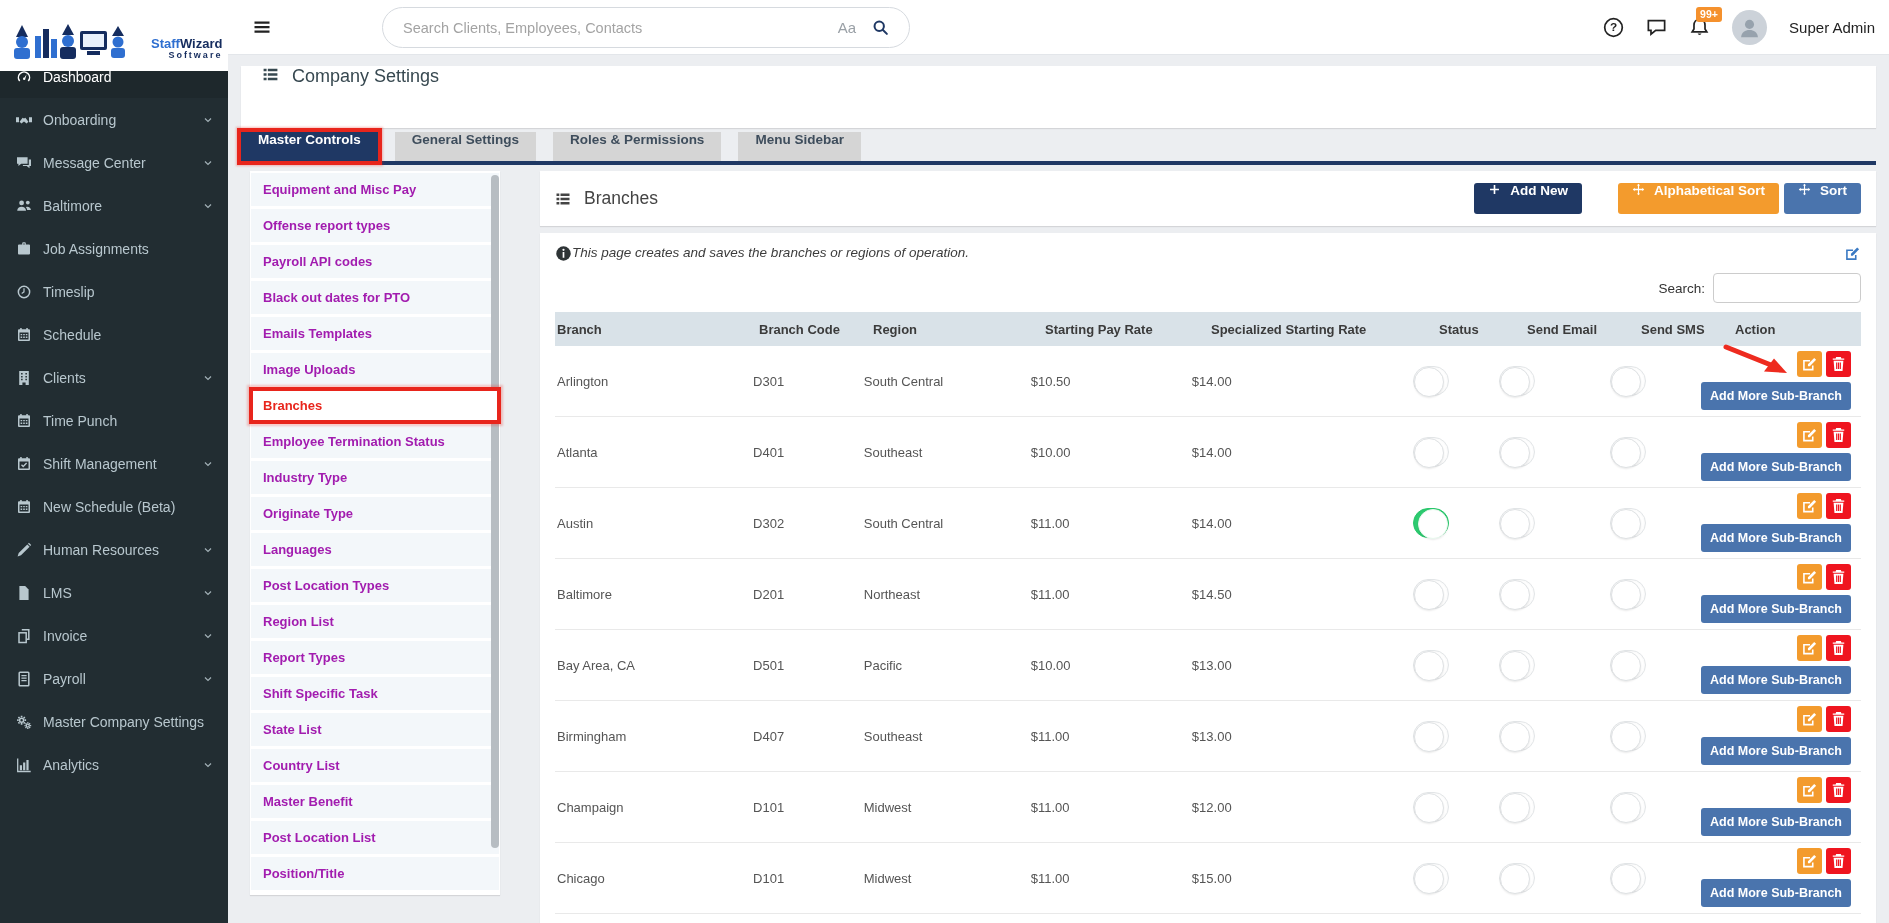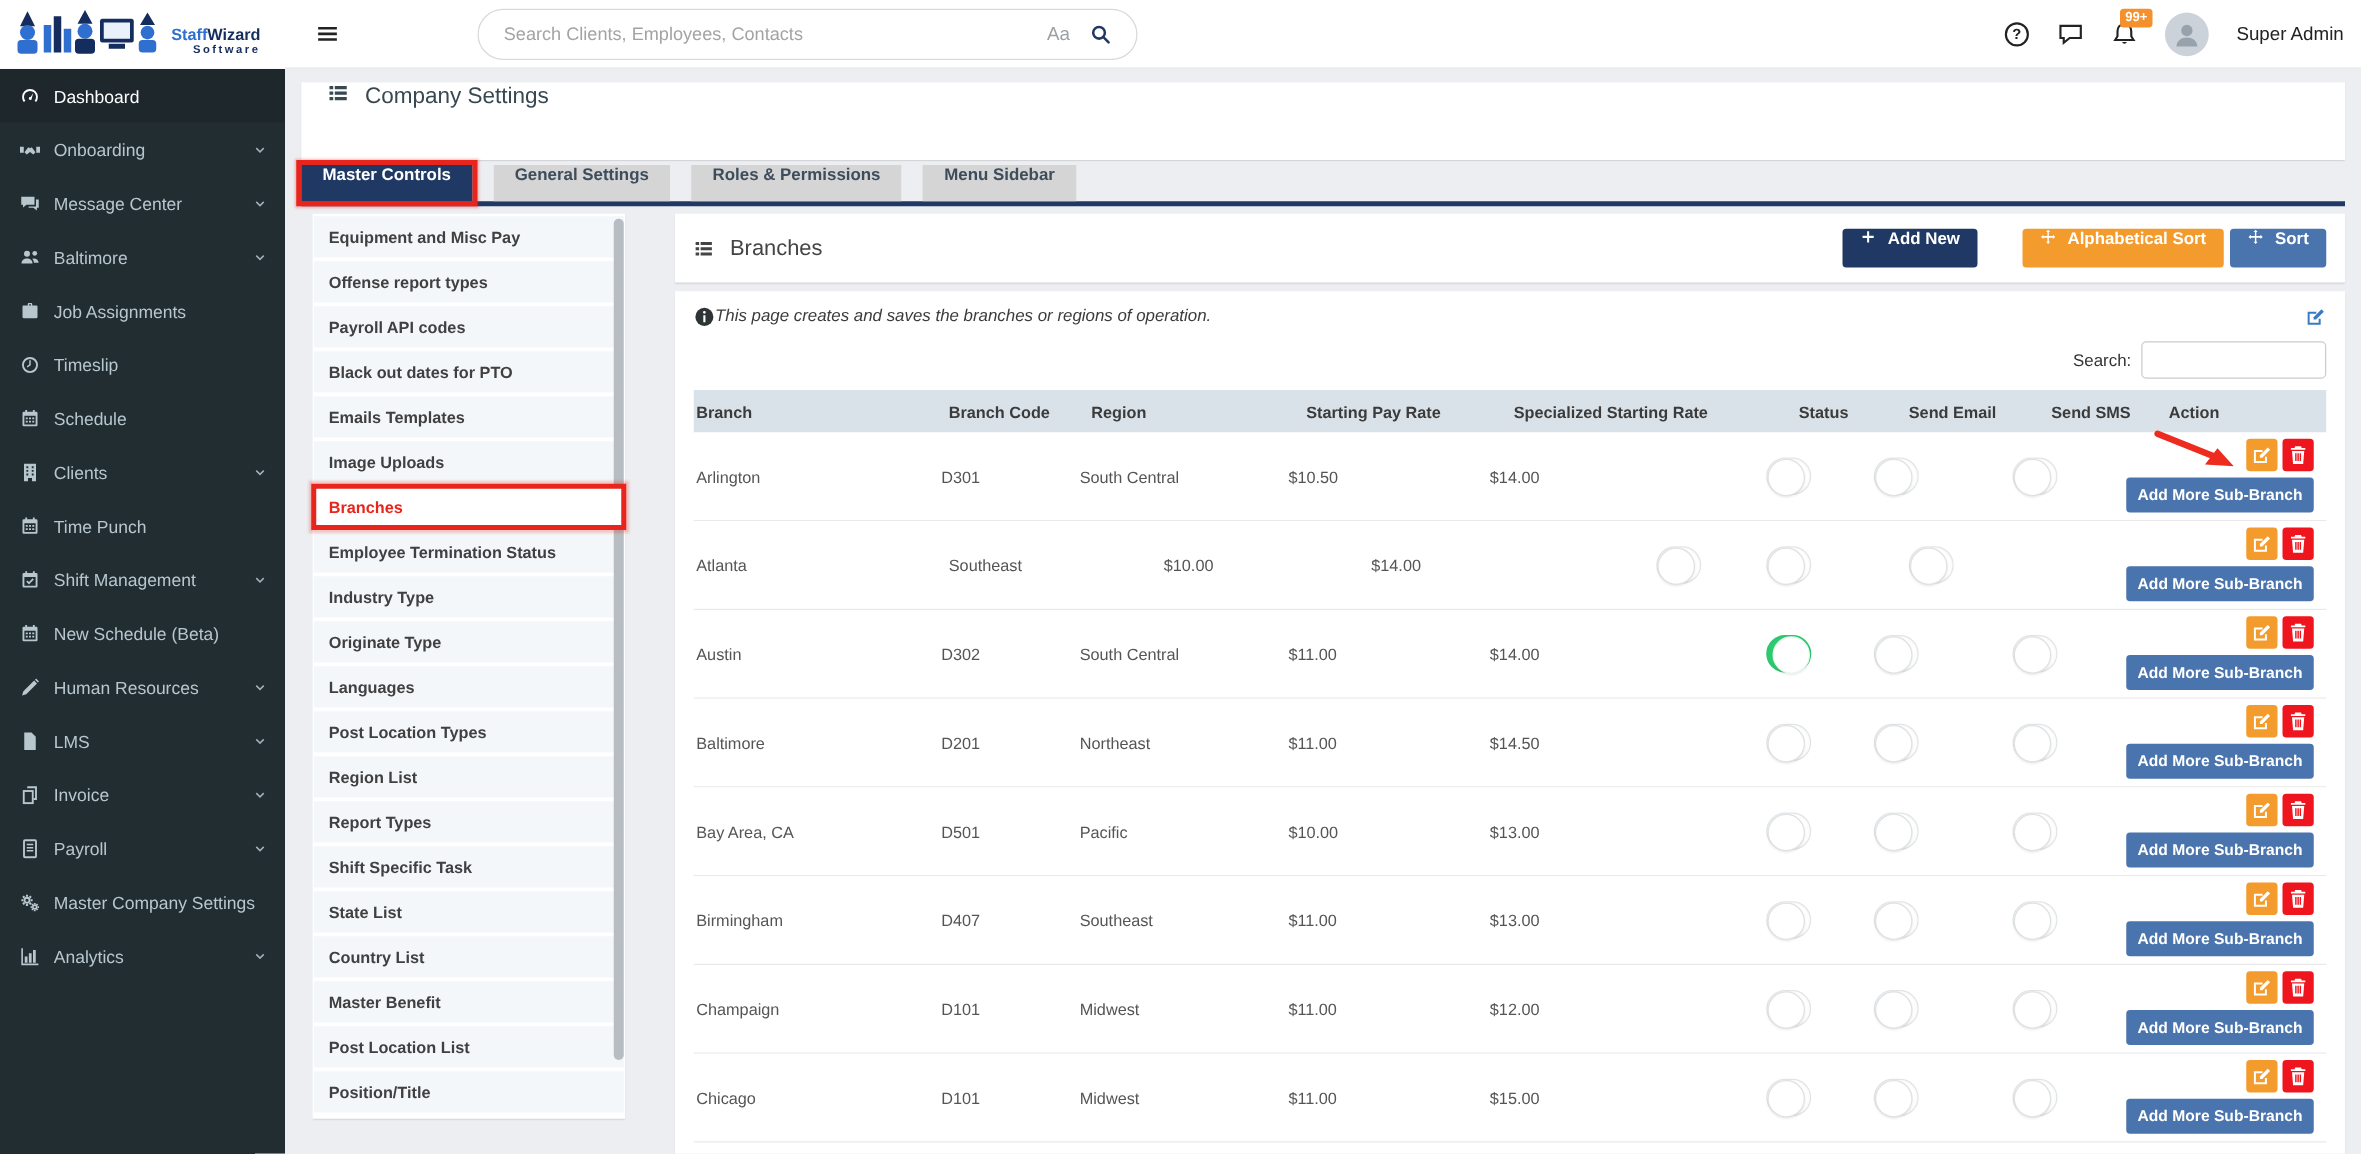--- a/index.html
+++ b/index.html
@@ -3,21 +3,21 @@
 <meta charset="utf-8">
 <style>
   * { box-sizing: border-box; margin: 0; padding: 0; }
   html,body { width:1889px; height:923px; overflow:hidden; }
   body { font-family:"Liberation Sans", sans-serif; background:#eceef1; position:relative; color:#333; }
   svg { display:block; }
   .svgbox svg { width:100%; height:100%; }
 
   
   .topbar { position:absolute; left:0; top:0; right:0; height:55px; background:#fff; border-bottom:1px solid #e3e6ea; z-index:10; }
-  .logo-box { position:absolute; left:0; top:0; width:228px; height:55px; display:flex; align-items:center; padding-left:8px; gap:5px; background:#fff; }
+  .logo-box { position:absolute; left:0; top:16px; width:228px; height:55px; display:flex; align-items:center; padding-left:8px; gap:19px; background:#fff; }
   .brand-text { display:flex; flex-direction:column; line-height:1.05; margin-left:-26px; margin-top:10px; }
   .brand-line1 { font-size:13px; font-weight:bold; }
   .brand-staff { color:#2f6fd0; } .brand-wizard { color:#152c5e; }
   .brand-line2 { font-size:9px; font-weight:bold; letter-spacing:2px; color:#152c5e; text-align:right; }
   .hamburger { position:absolute; left:252px; top:17px; width:20px; height:20px; color:#222; cursor:pointer; }
   .search-pill { position:absolute; left:382px; top:7px; width:528px; height:41px; border:1px solid #d6dadf; border-radius:21px; background:#fff; display:flex; align-items:center; padding:0 20px; }
   .search-pill input { flex:1; border:none; outline:none; font-size:14.5px; color:#555; font-family:"Liberation Sans",sans-serif; background:transparent; }
   .search-pill input::placeholder { color:#a3a3a3; }
   .case-toggle { color:#9aa0a6; font-size:15px; margin-right:16px; cursor:pointer; }
   .pill-search-icon { width:17px; height:17px; color:#1f3864; cursor:pointer; }
@@ -45,21 +45,21 @@
   .tabbar { margin-top:4px; display:flex; height:29px; }
   .tab { background:#d5d5d5; color:#3e4d5c; font-weight:bold; font-size:13.5px; padding:0 17px; display:flex; align-items:flex-start; margin-right:17px; cursor:pointer; position:relative; white-space:nowrap; }
   .tab.active { background:#1f3864; color:#fff; }
   .tab.annotated { outline:4px solid #e8251c; outline-offset:0px; box-shadow:0 0 2px 5px rgba(232,37,28,.3); z-index:2; }
   .tab-underline { height:4px; background:#1f3864; }
 
   .content-row { display:flex; margin-top:6px; padding-left:9px; gap:40px; align-items:flex-start; }
 
   
   .settings-card { width:250px; background:#fff; box-shadow:0 1px 1px rgba(0,0,0,.1); padding:2px 1px; position:relative; flex:none; }
-  .set-item { height:33px; line-height:33px; margin-bottom:3px; background:#f3f7fa; padding-left:12px; font-size:13px; font-weight:bold; color:#404040; cursor:pointer; white-space:nowrap; overflow:hidden; }
+  .set-item { height:33px; line-height:33px; margin-bottom:3px; background:#f3f7fa; padding-left:12px; font-size:13px; font-weight:bold; color:#a21caf; cursor:pointer; white-space:nowrap; overflow:hidden; }
   .set-item.active { color:#e8251c; background:#fff; }
   .set-item.annotated { outline:4px solid #e8251c; outline-offset:-2px; box-shadow:0 0 2px 4px rgba(232,37,28,.25); position:relative; z-index:2; }
   .set-scroll { position:absolute; right:1px; top:4px; bottom:4px; width:8px; }
   .set-scroll-thumb { position:absolute; top:0; width:8px; height:94%; border-radius:4px; background:#b7bdc2; }
 
   
   .branches-wrap { flex:1; min-width:0; }
   .heading-panel { height:55px; display:flex; align-items:center; padding:0 15px; }
   .heading-left { display:flex; align-items:center; gap:13px; font-size:17.5px; color:#444; }
   .heading-icon { width:16px; height:16px; color:#444; }
@@ -634,20 +634,21 @@
                         <path stroke="#ef151f" stroke-width="1.1" fill="none" d="M6.3 6.6v6M8 6.6v6M9.7 6.6v6"></path>
                       </svg>
                     </button>
                   </div>
                   <button class="btn-subbranch">Add More Sub-Branch</button>
                 </div>
               </div>
 
               <div class="trow">
                 <div class="cell col-branch">Atlanta</div>
+                <div class="cell col-code">D401</div>
                 <div class="cell col-region">Southeast</div>
                 <div class="cell col-start">$10.00</div>
                 <div class="cell col-special">$14.00</div>
                 <div class="cell col-status">
                   <span class="toggle"></span>
                 </div>
                 <div class="cell col-email">
                   <span class="toggle"></span>
                 </div>
                 <div class="cell col-sms">

